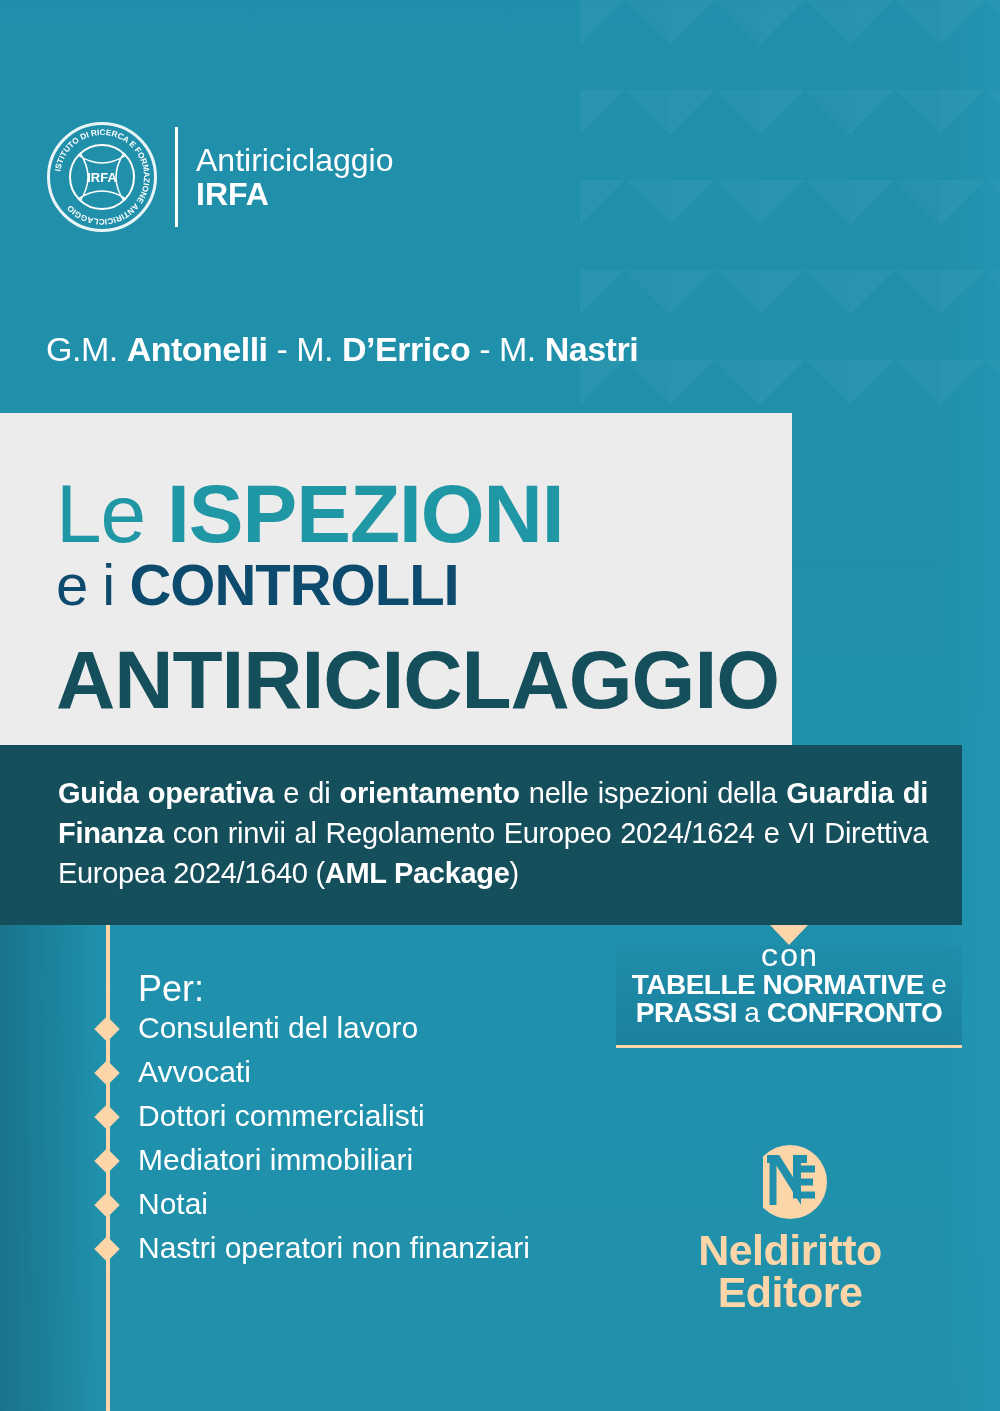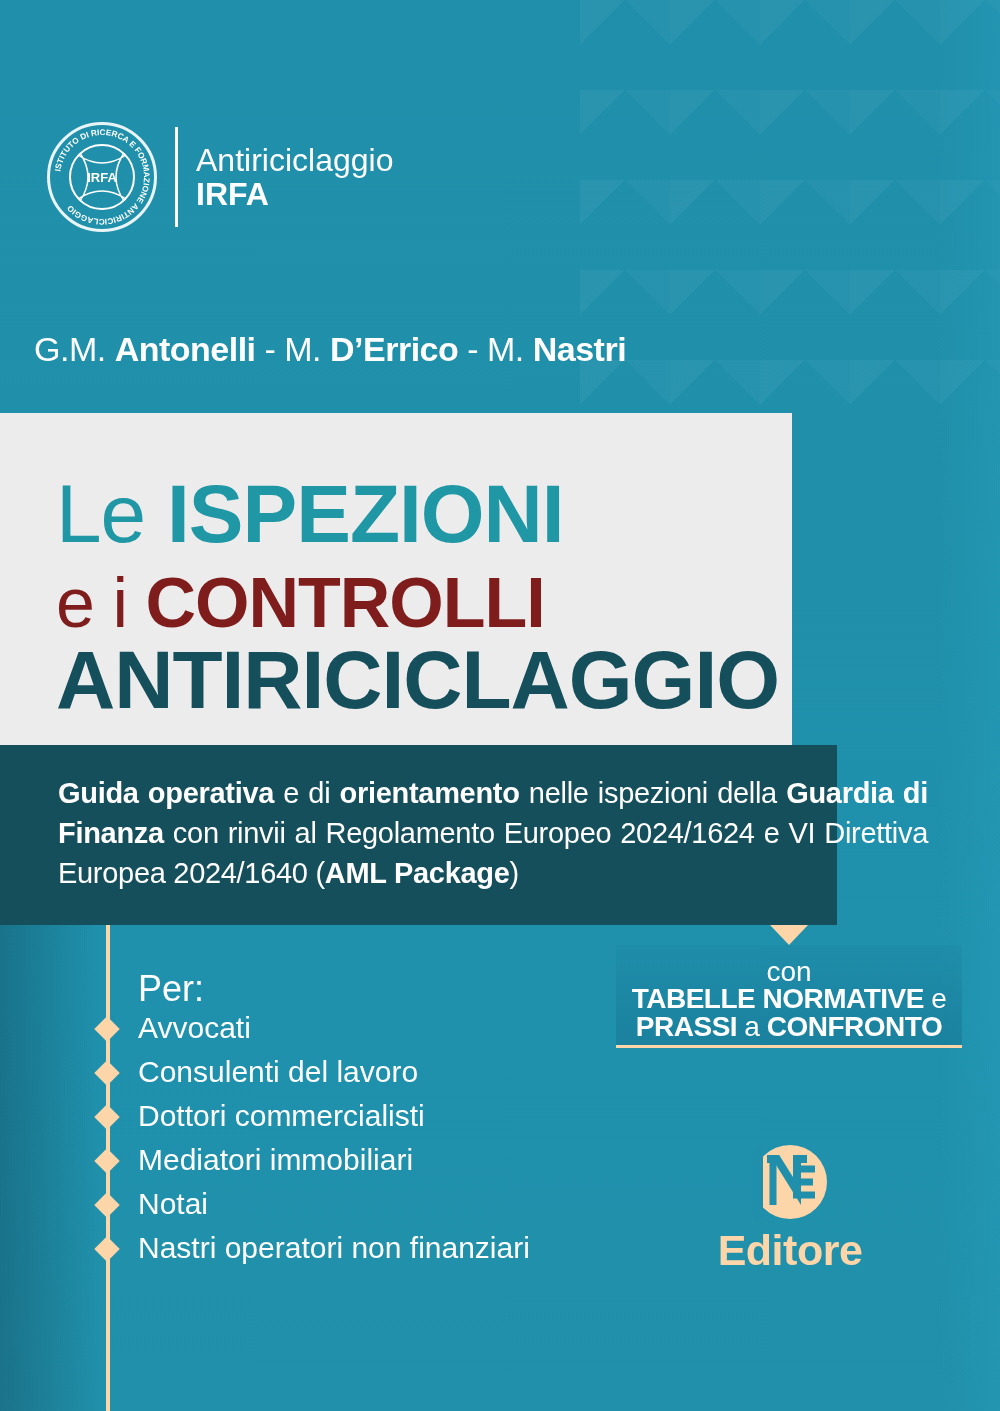--- a/index.html
+++ b/index.html
@@ -36,38 +36,38 @@
   .seal svg { position: absolute; left: 0; top: 0; }
   .seal-center {
     font-size: 13px; font-weight: bold; color: #fff; position: relative; z-index: 2;
   }
   .series-divider { width: 3px; height: 100px; background: #fff; margin: 0 18px 0 18px; }
   .series-text { line-height: 1; }
   .series-text .l1, .series-text .l2 { font-size: 32px; font-weight: normal; display: block; margin-bottom: 2px; }
   .series-text .l3 { font-size: 32px; font-weight: bold; display: block; }
 
   
-  .authors { position: absolute; left: 34px; top: 330px; font-size: 34px; letter-spacing: -0.5px; white-space: nowrap; }
+  .authors { position: absolute; left: 46px; top: 330px; font-size: 34px; letter-spacing: -0.5px; white-space: nowrap; }
   .authors .b { font-weight: bold; }
 
   
   .title-panel {
     position: absolute; left: 0; top: 413px; width: 792px; height: 333px;
     background: #ececec;
   }
   .title-line { position: absolute; left: 56px; white-space: nowrap; line-height: 1; letter-spacing: -1px; }
   .t1 { top: 60px; font-size: 82px; color: #1f97a5; }
-  .t2 { top: 155px; font-size: 70px; color: #7f1d1d; }
+  .t2 { top: 143px; font-size: 58px; color: #0c4a6e; }
   .t3 { top: 226px; font-size: 82px; color: #164f5c; font-weight: bold; }
   .thin { font-weight: normal; }
   .bold { font-weight: bold; }
 
   
   .sub-band {
-    position: absolute; left: 0; top: 745px; width: 837px; height: 180px;
+    position: absolute; left: 0; top: 745px; width: 962px; height: 180px;
     background: #164f5c;
   }
   .sub-text {
     position: absolute; left: 58px; top: 28px; width: 870px;
     font-size: 29px; line-height: 40px; text-align: justify; letter-spacing: -0.3px;
     color: #ffffff;
   }
   .sub-text .b { font-weight: bold; }
 
   
@@ -77,21 +77,21 @@
     border-top: 20px solid #fcd5a8;
   }
 
   
   .with-box {
     position: absolute; left: 616px; top: 945px; width: 346px; height: 103px;
     background: linear-gradient(180deg, rgba(30,130,160,0.25), rgba(20,110,140,0.45));
     border-bottom: 3px solid #fcd5a8;
     text-align: center;
   }
-  .with-box .c1 { font-size: 28px; line-height: 26px; margin-top: 14px; display: block; }
+  .with-box .c1 { font-size: 32px; line-height: 26px; margin-top: 0; display: block; font-family: Liberation Mono, monospace; }
   .with-box .c2, .with-box .c3 { font-size: 28px; font-weight: bold; line-height: 28px; display: block; letter-spacing: -0.5px; }
   .with-box .sm { font-weight: normal; }
 
   
   .timeline-line {
     position: absolute; left: 106px; top: 925px; width: 4px; height: 486px; background: #fcd5a8;
   }
   .per-label { position: absolute; left: 138px; top: 968px; font-size: 36px; }
   .aud-list { position: absolute; left: 0; top: 1008px; list-style: none; }
   .aud-item { position: relative; height: 44px; font-size: 30px; line-height: 40px; padding-left: 138px; white-space: nowrap; }
@@ -164,32 +164,33 @@
 
 <div class="with-box">
   <span class="c1">con</span>
   <span class="c2"><span>TABELLE NORMATIVE</span><span class="sm"> e</span></span>
   <span class="c3"><span>PRASSI</span><span class="sm"> a </span><span>CONFRONTO</span></span>
 </div>
 
 <div class="timeline-line"></div>
 <div class="per-label">Per:</div>
 <ul class="aud-list">
+  <li class="aud-item"><span class="diamond"></span><span>Consulenti del lavoro</span></li>
   <li class="aud-item"><span class="diamond"></span><span>Avvocati</span></li>
-  <li class="aud-item"><span class="diamond"></span><span>Consulenti del lavoro</span></li>
   <li class="aud-item"><span class="diamond"></span><span>Dottori commercialisti</span></li>
   <li class="aud-item"><span class="diamond"></span><span>Mediatori immobiliari</span></li>
   <li class="aud-item"><span class="diamond"></span><span>Notai</span></li>
   <li class="aud-item"><span class="diamond"></span><span>Nastri operatori non finanziari</span></li>
 </ul>
 
 <div class="publisher">
   <div class="pub-mark">
     <svg width="74" height="74" viewBox="0 0 74 74">
       <rect x="0" y="0" width="10" height="74" fill="#208fab"></rect>
       <path d="M14 14 L24 14 L44 46 L44 14 L54 14" fill="none" stroke="#208fab" stroke-width="8" stroke-linejoin="miter"></path>
       <path d="M20 14 L20 60 M40 24 L62 24 M40 37 L60 37 M40 50 L62 50" fill="none" stroke="#208fab" stroke-width="7"></path>
     </svg>
   </div>
   <div class="pub-name">
+    <div>Neldiritto</div>
     <div>Editore</div>
   </div>
 </div>
 
 </body></html>

